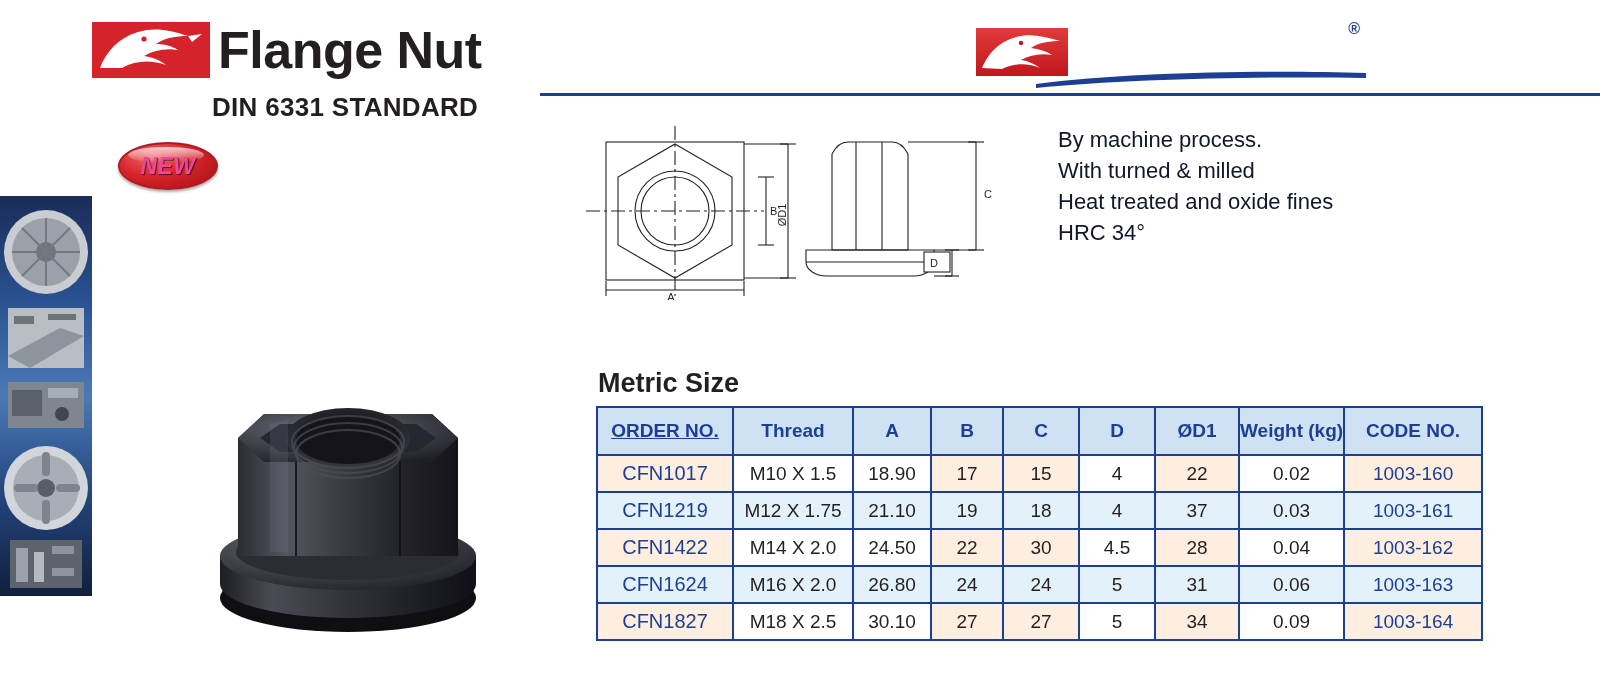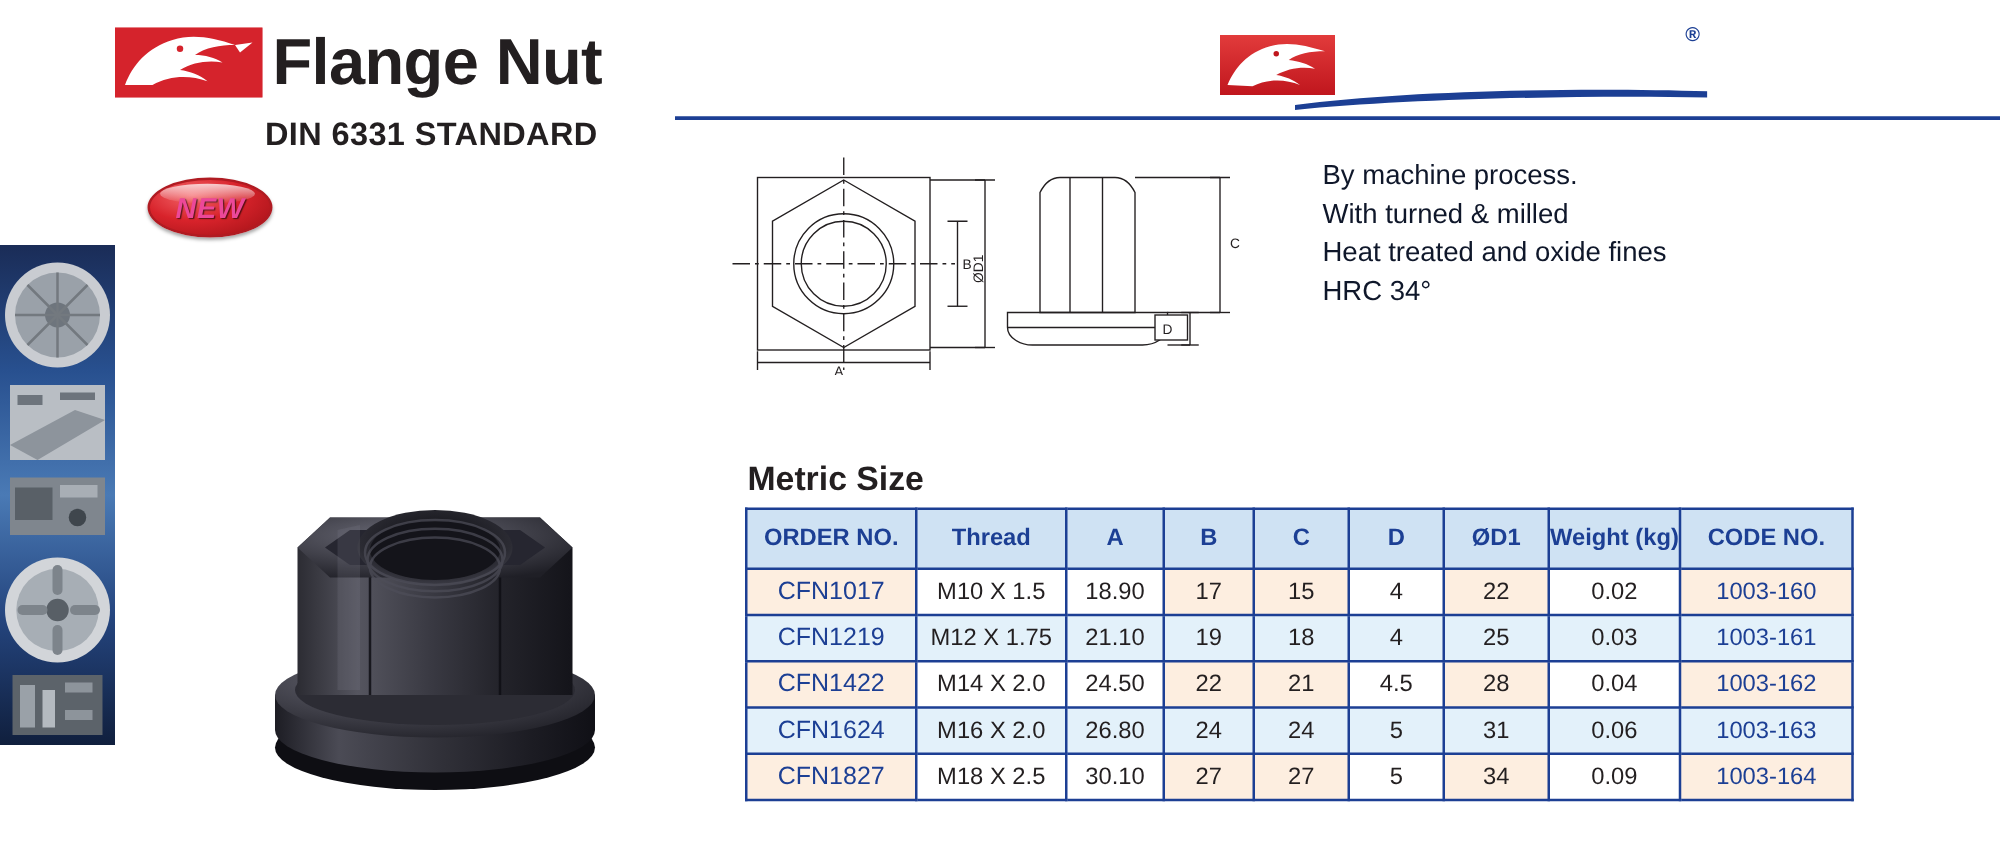--- a/index.html
+++ b/index.html
@@ -182,21 +182,21 @@
     white-space: nowrap;
   }
   table.size-table thead th {
     background: #cfe2f3;
     font-weight: bold;
     color: #1c3f94;
     height: 48px;
     line-height: 20px;
     font-size: 19px;
   }
-  table.size-table th.hdr-order { width: 136px; }
+  table.size-table th.hdr-order { width: 136px; text-decoration: underline; }
   table.size-table th.hdr-thread { width: 120px; }
   table.size-table th.hdr-a { width: 78px; }
   table.size-table th.hdr-b { width: 72px; }
   table.size-table th.hdr-c { width: 76px; }
   table.size-table th.hdr-d { width: 76px; }
   table.size-table th.hdr-d1 { width: 84px; }
   table.size-table th.hdr-weight { width: 98px; }
   table.size-table th.hdr-code { width: 138px; }
 
   td.col-order { color: #1c3f94; font-weight: bold; font-size: 20px; }
@@ -454,30 +454,30 @@
       <td class="mid">0.02</td>
       <td class="col-code">1003-160</td>
     </tr>
     <tr class="row-even">
       <td class="col-order">CFN1219</td>
       <td class="col-thread">M12 X 1.75</td>
       <td class="mid">21.10</td>
       <td>19</td>
       <td>18</td>
       <td class="mid">4</td>
-      <td>25</td>
+      <td>37</td>
       <td class="mid">0.03</td>
       <td class="col-code">1003-161</td>
     </tr>
     <tr class="row-odd">
       <td class="col-order">CFN1422</td>
       <td class="col-thread">M14 X 2.0</td>
       <td class="mid">24.50</td>
       <td>22</td>
-      <td>21</td>
+      <td>30</td>
       <td class="mid">4.5</td>
       <td>28</td>
       <td class="mid">0.04</td>
       <td class="col-code">1003-162</td>
     </tr>
     <tr class="row-even">
       <td class="col-order">CFN1624</td>
       <td class="col-thread">M16 X 2.0</td>
       <td class="mid">26.80</td>
       <td>24</td>

